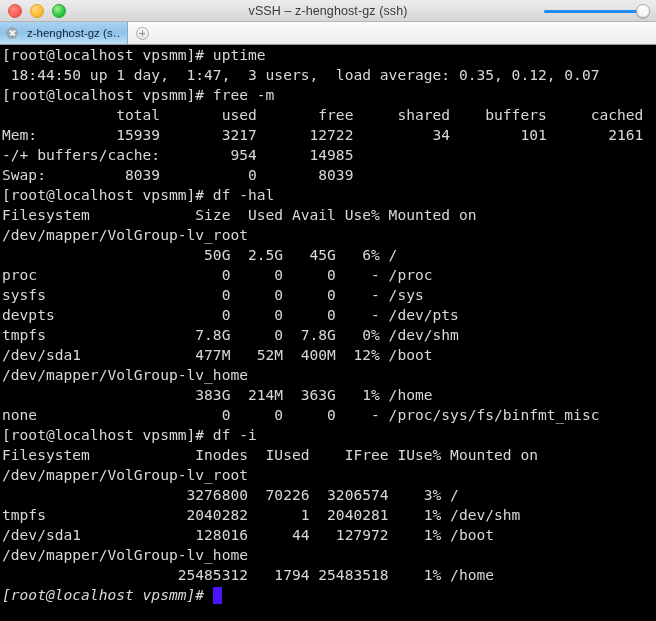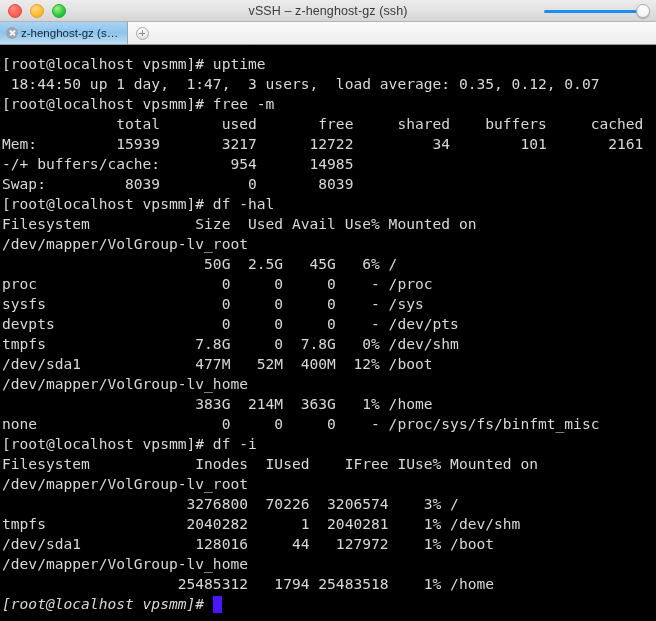--- a/index.html
+++ b/index.html
@@ -97,21 +97,21 @@
     background: linear-gradient(to bottom, #fbfbfb 0%, #ededed 100%);
     border-bottom: 1px solid #9b9b9b;
     display: flex;
     align-items: stretch;
     box-sizing: border-box;
   }
   .tab {
     width: 128px;
     display: flex;
     align-items: center;
-    gap: 3px;
+    gap: 9px;
     padding: 0 6px;
     box-sizing: border-box;
     background: linear-gradient(to bottom, #a9d3f2 0%, #8ec3ea 50%, #bfdff6 100%);
     border-right: 1px solid #8fa8bb;
     font-size: 11.5px;
     color: #10263a;
     overflow: hidden;
     white-space: nowrap;
   }
   .tab-close {
@@ -163,21 +163,21 @@
   .plus-icon::after  { left: 5px;   top: 2.5px; width: 1.5px; height: 6px; }
 
   
   .terminal {
     flex: 1 1 auto;
     background: #000000;
     color: #d8d8d8;
     font-family: "DejaVu Sans Mono", "Liberation Mono", monospace;
     font-size: 14.6px;
     line-height: 20px;
-    padding: 9px 0 0 2px;
+    padding: 0 0 0 2px;
     box-sizing: border-box;
     overflow: hidden;
     white-space: pre;
     letter-spacing: 0px;
   }
   .term-line {
     white-space: pre;
     height: 20px;
     font-variant-ligatures: none;
   }

